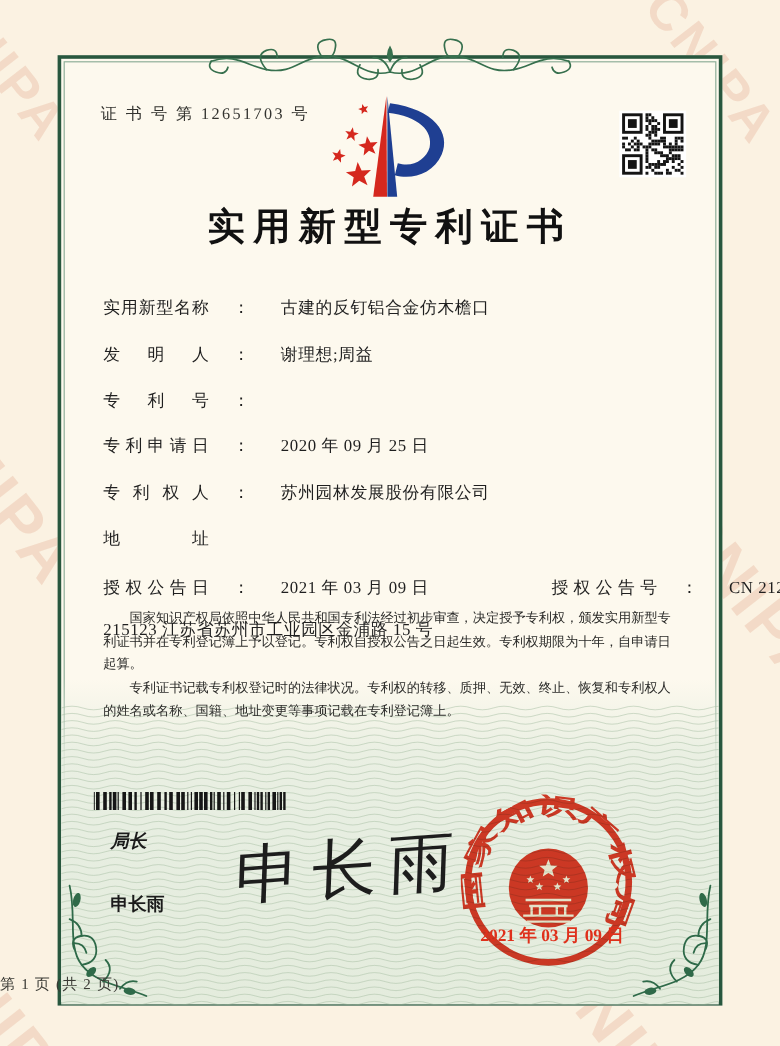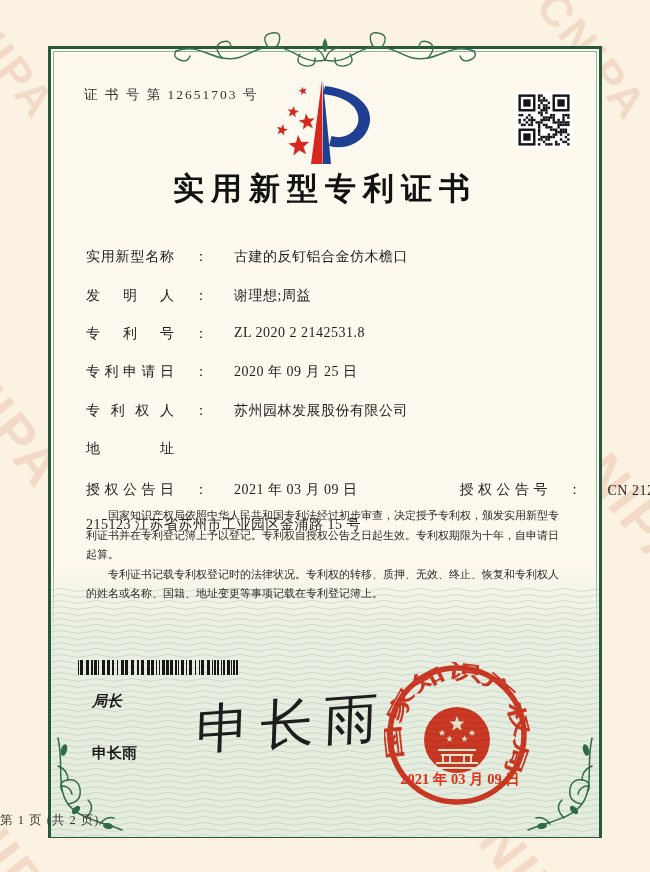--- a/index.html
+++ b/index.html
@@ -333,21 +333,20 @@
     <span class="fvalue">古建的反钉铝合金仿木檐口</span>
   </div>
   <div class="abs frow" style="top:287px;">
     <span class="flabel">发明人</span>
       <span class="fcolon">：</span>
     <span class="fvalue">谢理想;周益</span>
   </div>
   <div class="abs frow" style="top:325px;">
     <span class="flabel">专利号</span>
       <span class="fcolon">：</span>
-    <span class="fvalue">ZL 2020 2 2142531.8</span>
   </div>
   <div class="abs frow" style="top:363px;">
     <span class="flabel">专利申请日</span>
       <span class="fcolon">：</span>
     <span class="fvalue">2020 年 09 月 25 日</span>
   </div>
   <div class="abs frow" style="top:402px;">
     <span class="flabel">专利权人</span>
       <span class="fcolon">：</span>
     <span class="fvalue">苏州园林发展股份有限公司</span>

